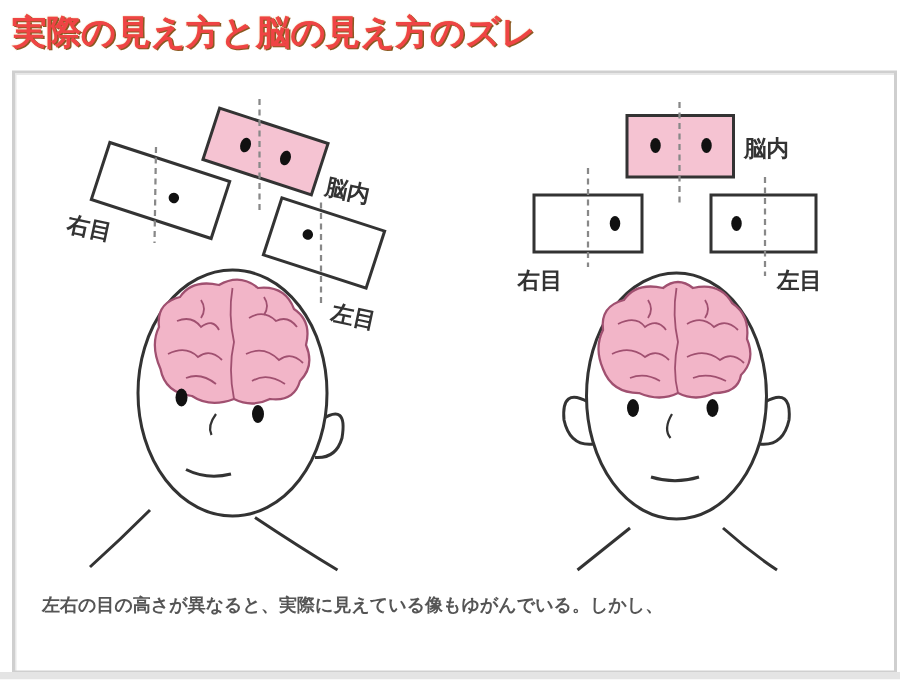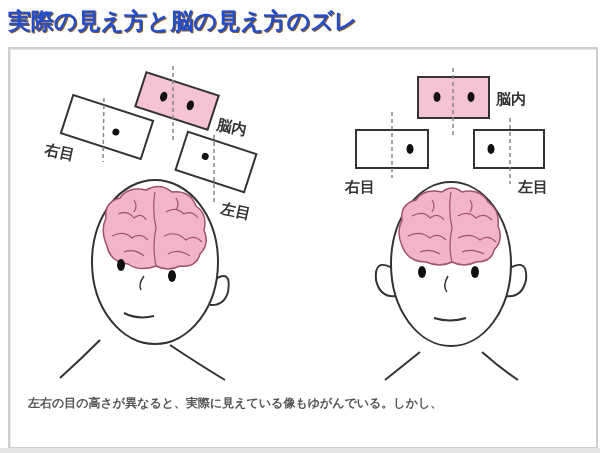--- a/index.html
+++ b/index.html
@@ -2,21 +2,21 @@
 <html><head>
   <meta charset="utf-8">
   <style>
     html, body { margin: 0; padding: 0; }
     body {
       width: 600px; height: 453px; background: #ffffff; position: relative; overflow: hidden;
       font-family: "DejaVu Sans", sans-serif;
     }
     .title {
       position: absolute; left: 8px; top: 6px;
-      font-size: 23px; font-weight: bold; color: #1d4ed8;
+      font-size: 23px; font-weight: bold; color: #ef4444;
       letter-spacing: 0px;
       text-shadow: 1px 1px 0 #8a5a22, 0 0 1px #e6b070;
       white-space: nowrap;
     }
     .frame {
       position: absolute; left: 8px; top: 47px; width: 586px; height: 398px;
       border: 2px solid #cfcfcf; background: #ffffff;
       box-shadow: inset 1px 1px 0 #e8e8e8;
     }
     .bottom-bar {

